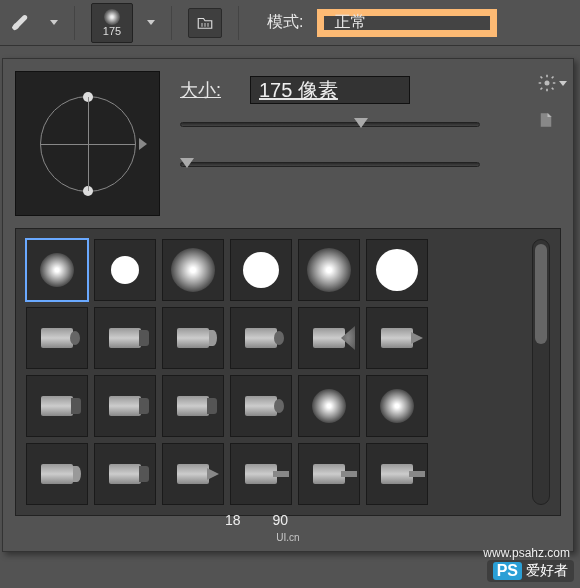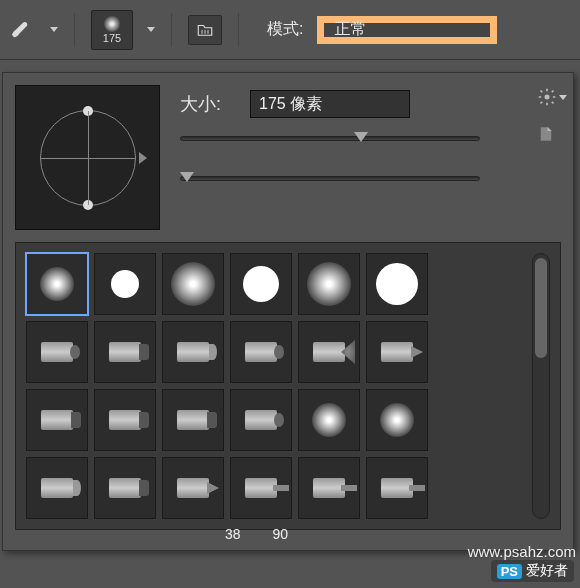--- a/index.html
+++ b/index.html
@@ -1,18 +1,18 @@
 <!DOCTYPE html>
 <html><head>
 <meta charset="utf-8">
 <style>
 * { box-sizing: border-box; margin: 0; padding: 0; }
 body { width: 580px; height: 588px; background: #535353; font-family: "Microsoft YaHei", sans-serif; color: #e6e6e6; font-size: 14px; overflow: hidden; position: relative; }
 
-.toolbar { height: 60px; display: flex; align-items: center; padding: 0 8px; gap: 14px; border-bottom: 1px solid #333; }
+.toolbar { height: 46px; display: flex; align-items: center; padding: 0 8px; gap: 14px; border-bottom: 1px solid #333; }
 .tool-brush { width: 28px; height: 28px; display: flex; align-items: center; justify-content: center; }
 .chevron-down { width: 0; height: 0; border-left: 4px solid transparent; border-right: 4px solid transparent; border-top: 5px solid #ccc; }
 .divider { width: 1px; height: 34px; background: #444; margin: 0 2px; }
 .brush-preview-small { display: flex; flex-direction: column; align-items: center; justify-content: center; width: 42px; height: 40px; background: #3a3a3a; border: 1px solid #222; border-radius: 2px; }
 .brush-dot-small { width: 16px; height: 16px; border-radius: 50%; background: radial-gradient(circle, #eee 10%, rgba(200,200,200,0.4) 55%, transparent 80%); }
 .brush-preview-small .num { font-size: 11px; color: #ddd; }
 .folder-btn { width: 34px; height: 30px; background: #3f3f3f; border: 1px solid #2a2a2a; display: flex; align-items: center; justify-content: center; border-radius: 2px; }
 .mode-label { margin-left: 12px; font-size: 16px; }
 .mode-select { width: 180px; height: 28px; background: #444; border: 7px solid #fdba74; display: flex; align-items: center; padding: 0 10px; font-size: 16px; }
 
@@ -21,27 +21,27 @@
 .upper { display: flex; gap: 20px; }
 .angle-box { width: 145px; height: 145px; background: #222; border: 1px solid #111; position: relative; display: flex; align-items: center; justify-content: center; flex-shrink: 0; }
 .angle-circle { width: 96px; height: 96px; border: 1px solid #888; border-radius: 50%; position: relative; }
 .angle-circle::before { content: ""; position: absolute; width: 100%; height: 1px; background: #888; top: 50%; }
 .angle-circle::after { content: ""; position: absolute; height: 100%; width: 1px; background: #888; left: 50%; }
 .angle-dot { width: 10px; height: 10px; background: #ddd; border-radius: 50%; position: absolute; }
 .angle-dot.top { top: -5px; left: calc(50% - 5px); }
 .angle-dot.bottom { bottom: -5px; left: calc(50% - 5px); }
 .angle-arrow { position: absolute; right: -12px; top: calc(50% - 6px); width: 0; height: 0; border-top: 6px solid transparent; border-bottom: 6px solid transparent; border-left: 8px solid #888; }
 
-.settings { flex: 1; }
+.settings { flex: 1; text-decoration: underline; }
 .gear { position: absolute; top: 14px; right: 16px; cursor: pointer; }
 .newdoc-icon { position: absolute; top: 52px; right: 18px; cursor: pointer; }
 
 .field-row { display: flex; align-items: center; gap: 14px; height: 30px; margin-top: 4px; }
 .field-row label { width: 56px; font-size: 18px; }
-.text-input { width: 160px; height: 28px; background: #333; border: 1px solid #111; color: #eee; font-size: 16px; padding: 0 8px; }
+.text-input { width: 160px; height: 28px; background: #333; border: 1px solid #111; color: #eee; font-size: 20px; padding: 0 8px; }
 .slider { width: 300px; height: 22px; display: flex; align-items: center; margin: 8px 0 18px 0; position: relative; }
 .slider-track { width: 100%; height: 5px; background: linear-gradient(#2a2a2a,#444); border: 1px solid #222; border-radius: 3px; }
 .slider-thumb { position: absolute; top: 5px; width: 0; height: 0; border-left: 7px solid transparent; border-right: 7px solid transparent; border-top: 10px solid #aaa; }
 
 .presets { margin-top: 12px; background: #3a3a3a; border: 1px solid #222; padding: 10px; display: flex; gap: 8px; }
 .grid { display: grid; grid-template-columns: repeat(6, 62px); grid-auto-rows: 62px; gap: 6px; flex: 0 0 auto; }
 .cell { background: #2c2c2c; border: 1px solid #1a1a1a; display: flex; align-items: center; justify-content: center; position: relative; cursor: pointer; }
 .cell.selected { outline: 2px solid #6aa9ff; outline-offset: -1px; }
 .soft-dot { width: 34px; height: 34px; border-radius: 50%; background: radial-gradient(circle, #fff 8%, rgba(255,255,255,.5) 45%, transparent 80%); }
 .hard-dot { width: 28px; height: 28px; border-radius: 50%; background: #fff; }
@@ -53,22 +53,22 @@
 .brush-tip.round::after { content: ""; position: absolute; right: -7px; top: 3px; width: 10px; height: 14px; background: #666; border-radius: 50%; }
 .brush-tip.fan::after { content: ""; position: absolute; right: -10px; top: -2px; width: 14px; height: 24px; background: radial-gradient(#888,#555); clip-path: polygon(0 50%, 100% 0, 100% 100%); }
 .brush-tip.pencil::after { content: ""; position: absolute; right: -10px; top: 4px; width: 0; height: 0; border-top: 6px solid transparent; border-bottom: 6px solid transparent; border-left: 12px solid #888; }
 .brush-tip.air::after { content: ""; position: absolute; right: -12px; top: 7px; width: 16px; height: 6px; background: #888; }
 .brush-tip.crayon::after { content: ""; position: absolute; right: -8px; top: 2px; width: 8px; height: 16px; background: #999; border-radius: 0 50% 50% 0; }
 .labels-row { display: flex; margin-left: 210px; gap: 32px; margin-top: -4px; font-size: 14px; color: #eee; }
 .scrollbar-track { width: 18px; background: #333; border: 1px solid #222; border-radius: 9px; display: flex; justify-content: center; padding-top: 4px; margin-left: auto; }
 .scrollbar-thumb { width: 12px; height: 100px; background: #666; border-radius: 6px; }
 
 .watermark { position: absolute; right: 6px; bottom: 6px; display: flex; align-items: center; gap: 4px; font-size: 14px; color: #fff; background: rgba(0,0,0,0.25); padding: 2px 6px; border-radius: 4px; }
-.wm-ps { background: #2a9fd6; color: #fff; font-weight: bold; border-radius: 3px; padding: 0 4px; font-size: 13px; }
-.wm-url { position: absolute; right: 4px; bottom: 28px; font-size: 15px; color: #eee; }
+.wm-ps { background: #2a9fd6; color: #fff; font-weight: bold; border-radius: 3px; padding: 0 4px; font-size: 16px; }
+.wm-url { position: absolute; right: 10px; bottom: 28px; font-size: 12px; color: #eee; }
 .uicn { font-size: 10px; color: #c9c9c9; text-align: center; margin-top: 4px; }
 </style>
 </head>
 <body>
 
 <div class="toolbar">
   <div class="tool-brush">
     <svg width="22" height="22" viewBox="0 0 24 24">
         <path d="M4 20c2-1 4-2 5-4l8-8c1-1 1-3 0-4s-3-1-4 0l-8 8c-2 1-3 3-4 5 1 2 2 3 3 3z" fill="#ddd"></path>
       </svg>
@@ -209,22 +209,23 @@
         </div>
       <div class="cell">
           <div class="brush-tip air"></div>
         </div>
     </div>
     <div class="scrollbar-track">
       <div class="scrollbar-thumb"></div>
     </div>
   </div>
   <div class="labels-row">
-    <span>38</span>
+    <span>18</span>
     <span>90</span>
   </div>
+  <div class="uicn">UI.cn</div>
 </div>
 
 <div class="wm-url">www.psahz.com</div>
 <div class="watermark">
   <span class="wm-ps">PS</span>
   <span>爱好者</span>
 </div>
 
 </body></html>

